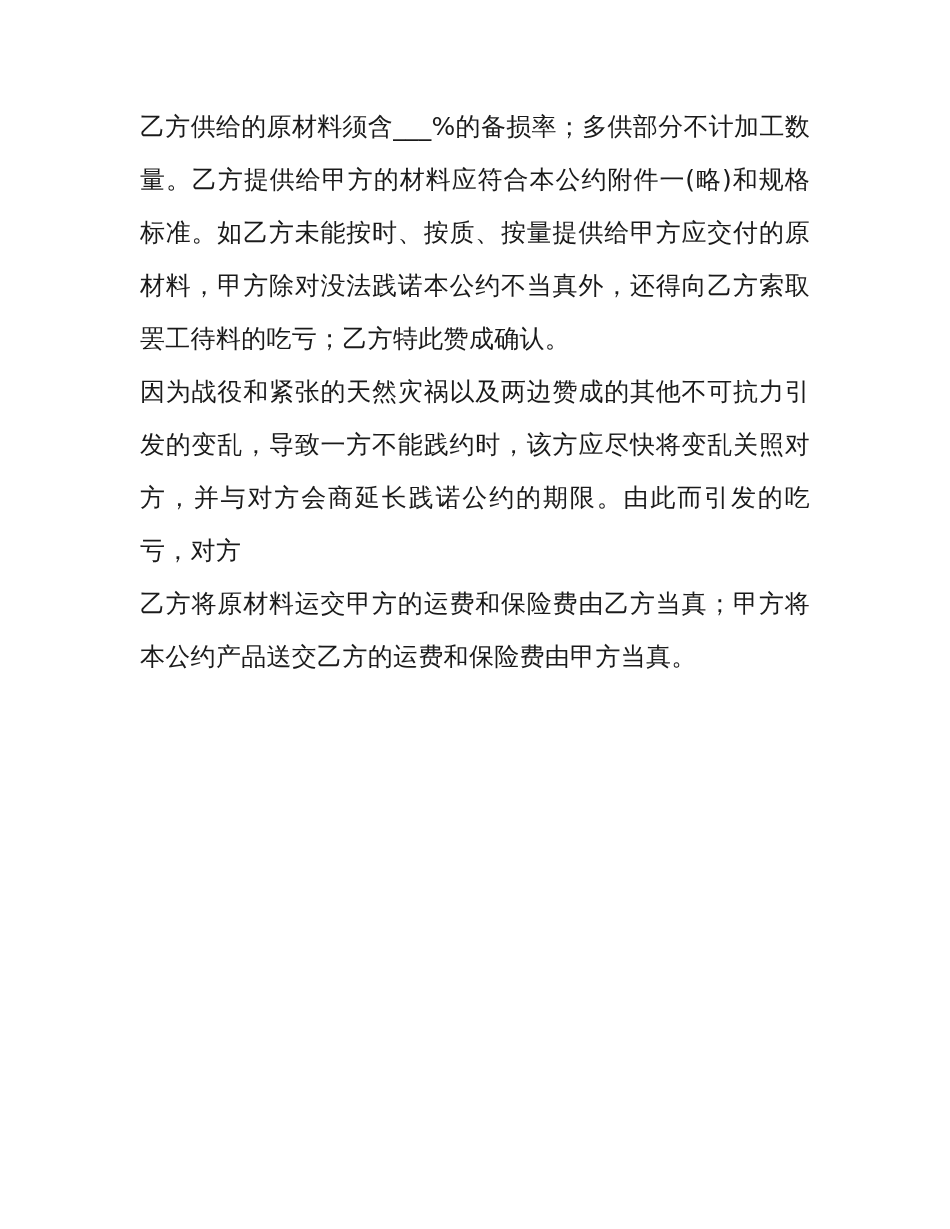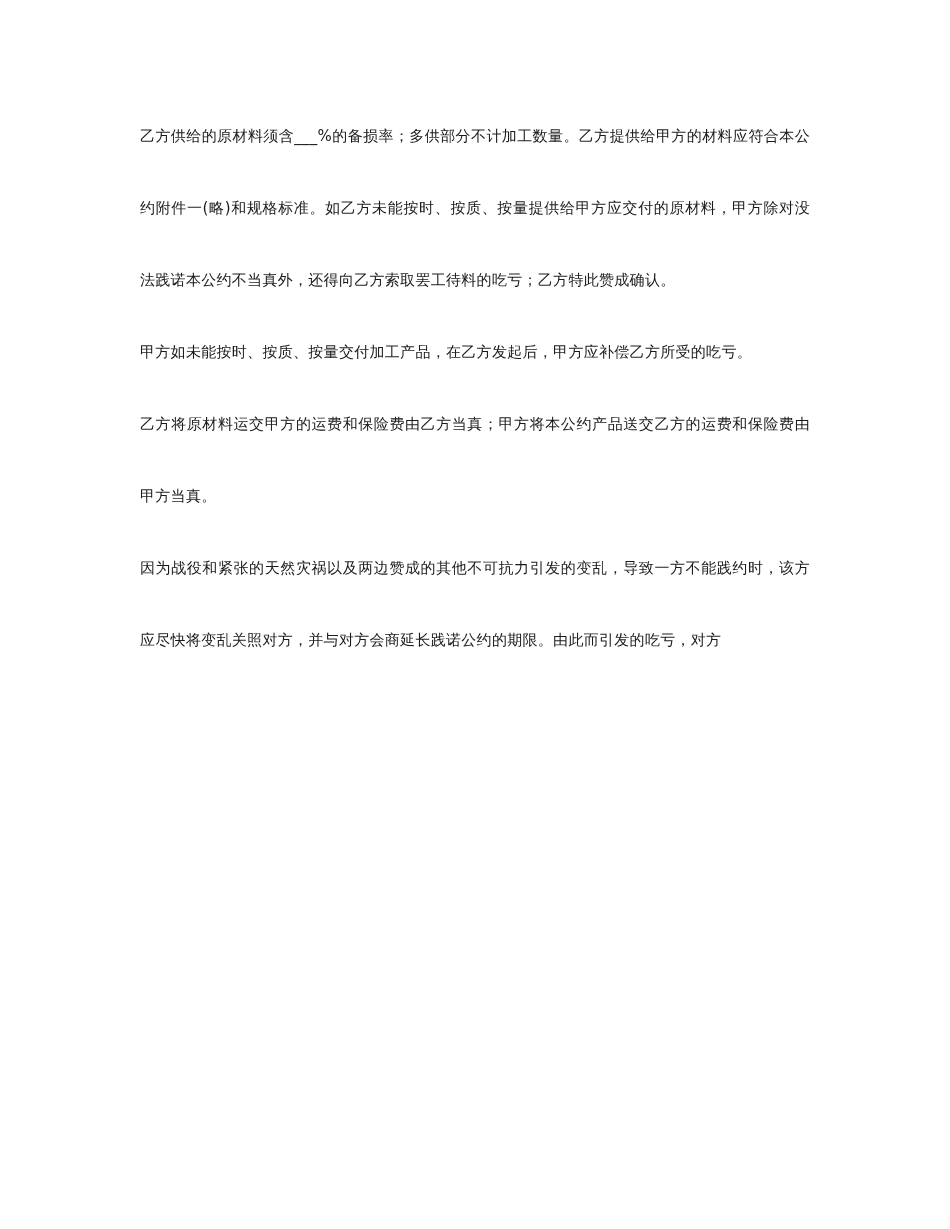--- a/index.html
+++ b/index.html
@@ -15,38 +15,37 @@
   }
   .page {
     position: relative;
     width: 950px;
     height: 1229px;
     background: #ffffff;
     box-sizing: border-box;
     padding: 100px 140px 60px 140px;
   }
   .doc-body {
-    font-size: 15px;
-    line-height: 72px;
+    font-size: 25px;
+    line-height: 53px;
     letter-spacing: 0.3px;
     text-align: justify;
     text-justify: inter-ideograph;
   }
   .para {
     margin: 0;
     text-indent: 0;
     white-space: pre-wrap;
   }
   .para + .para {
     margin-top: 0px;
   }
 </style>
 </head>
 <body>
 
 <div class="page">
   <div class="doc-body">
     <p class="para">乙方供给的原材料须含___%的备损率；多供部分不计加工数量。乙方提供给甲方的材料应符合本公约附件一(略)和规格标准。如乙方未能按时、按质、按量提供给甲方应交付的原材料，甲方除对没法践诺本公约不当真外，还得向乙方索取罢工待料的吃亏；乙方特此赞成确认。</p>
-    <p class="para">甲方如未能按时、按质、按量交付加工产品，在乙方发起后，甲方应补偿乙方所受的吃亏。</p>
+    <p class="para">因为战役和紧张的天然灾祸以及两边赞成的其他不可抗力引发的变乱，导致一方不能践约时，该方应尽快将变乱关照对方，并与对方会商延长践诺公约的期限。由此而引发的吃亏，对方</p>
     <p class="para">乙方将原材料运交甲方的运费和保险费由乙方当真；甲方将本公约产品送交乙方的运费和保险费由甲方当真。</p>
-    <p class="para">因为战役和紧张的天然灾祸以及两边赞成的其他不可抗力引发的变乱，导致一方不能践约时，该方应尽快将变乱关照对方，并与对方会商延长践诺公约的期限。由此而引发的吃亏，对方</p>
   </div>
 </div>
 
 </body></html>

